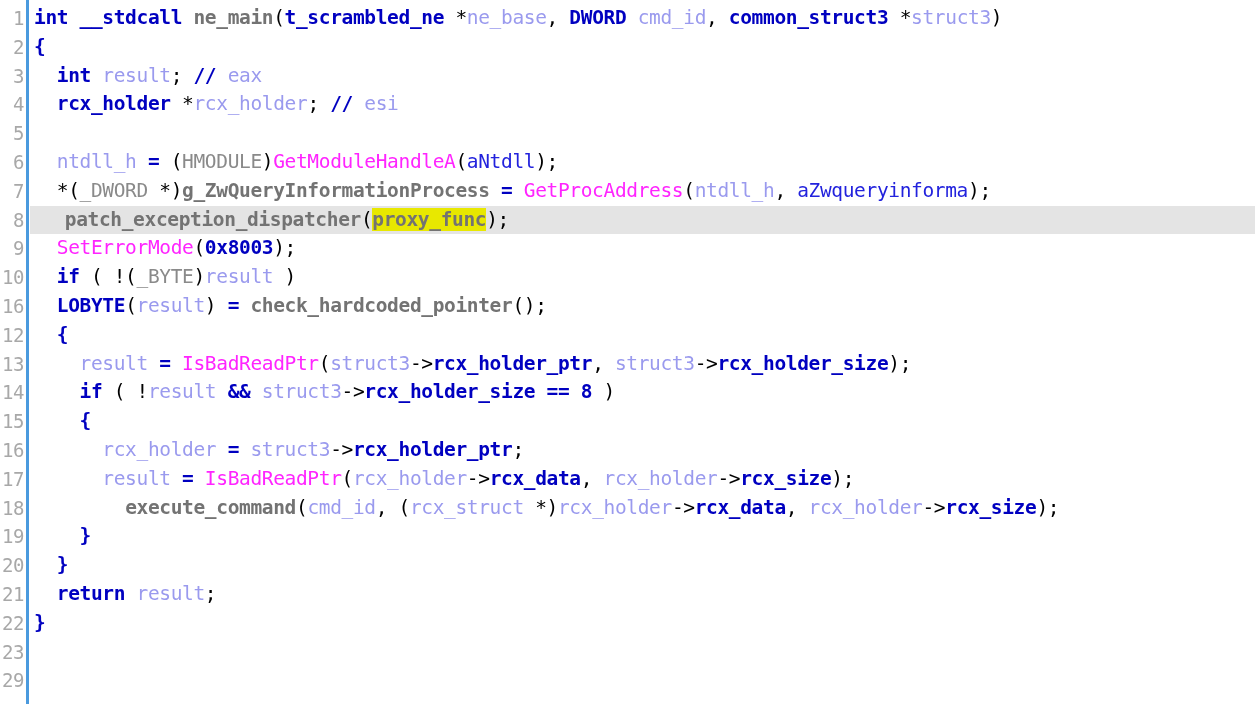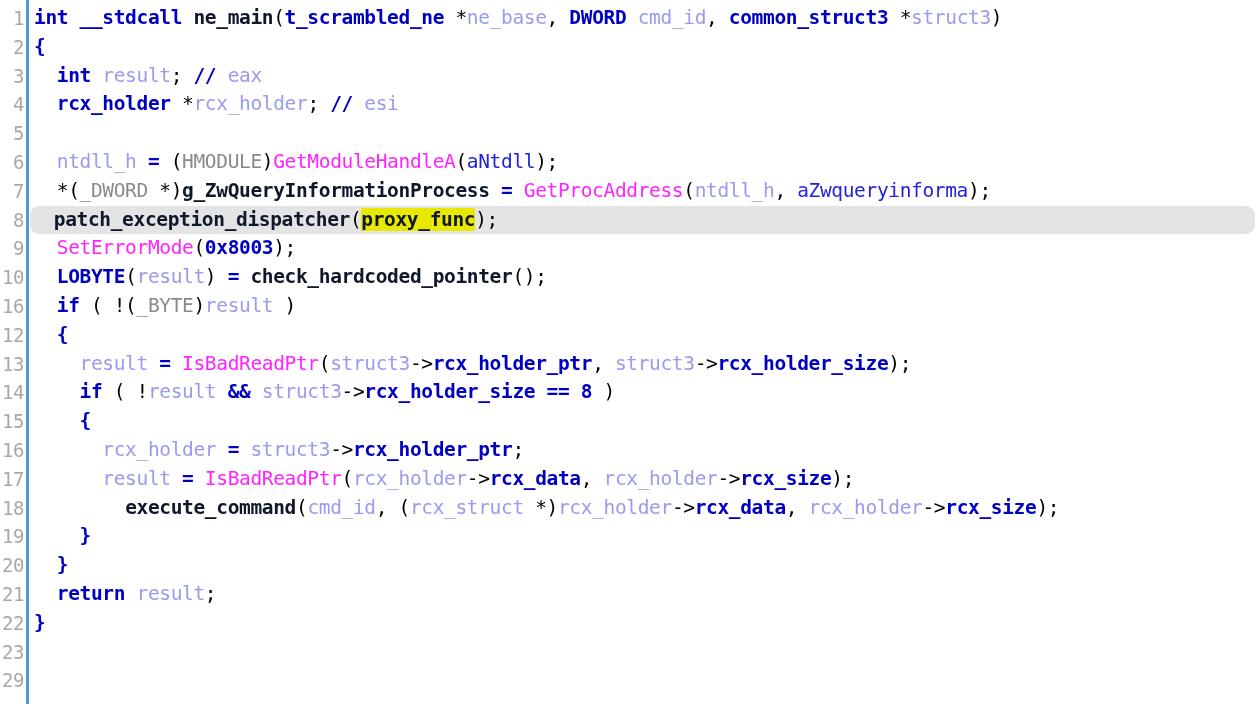--- a/index.html
+++ b/index.html
@@ -77,30 +77,29 @@
     line-height: 28.8px;
     font-size: 19.5px;
     white-space: pre;
     font-family: "DejaVu Sans Mono", "Liberation Mono", monospace;
     letter-spacing: -0.35px;
     color: #000000;
   }
   .code-line.current {
     background: #e4e4e4;
     margin-left: -4px;
-    padding-left: 1px;
-    border-radius: 9px;
+    padding-left: 12px;
   }
 
   
   .t-keyword   { color: #0000c0; font-weight: bold; }       
   .t-type      { color: #0000c0; font-weight: bold; text-align: center; }       
   .t-gray      { color: #8a8a8a; }                          
   .t-local     { color: #9a9aee; }                          
-  .t-func      { color: #0f172a; font-weight: bold; }       
+  .t-func      { color: #737373; font-weight: bold; }       
   .t-api       { color: #ff24ff; }                          
   .t-member    { color: #0000c0; font-weight: bold; margin-top: 20px; }       
   .t-number    { color: #0000c0; font-weight: bold; }       
   .t-string    { color: #2222dd; }                          
   .t-punct     { color: #000000; }
   .t-comment   { color: #9a9aee; }
   .t-brace     { color: #0000c0; font-weight: bold; }
   .t-highlight { background: #e8e800; }
 </style>
 </head>
@@ -140,22 +139,22 @@
   <div id="code-area">
       <div class="code-line"><span class="t-keyword">int</span><span class="t-punct"> </span><span class="t-keyword">__stdcall</span><span class="t-punct"> </span><span class="t-func">ne_main</span><span class="t-punct">(</span><span class="t-type">t_scrambled_ne</span><span class="t-punct"> *</span><span class="t-local">ne_base</span><span class="t-punct">, </span><span class="t-type">DWORD</span><span class="t-punct"> </span><span class="t-local">cmd_id</span><span class="t-punct">, </span><span class="t-type">common_struct3</span><span class="t-punct"> *</span><span class="t-local">struct3</span><span class="t-punct">)</span></div>
       <div class="code-line"><span class="t-brace">{</span></div>
       <div class="code-line"><span class="t-punct">  </span><span class="t-keyword">int</span><span class="t-punct"> </span><span class="t-local">result</span><span class="t-punct">; </span><span class="t-keyword">//</span><span class="t-comment"> eax</span></div>
       <div class="code-line"><span class="t-punct">  </span><span class="t-type">rcx_holder</span><span class="t-punct"> *</span><span class="t-local">rcx_holder</span><span class="t-punct">; </span><span class="t-keyword">//</span><span class="t-comment"> esi</span></div>
       <div class="code-line">&nbsp;</div>
       <div class="code-line"><span class="t-punct">  </span><span class="t-local">ntdll_h</span><span class="t-keyword"> = </span><span class="t-punct">(</span><span class="t-gray">HMODULE</span><span class="t-punct">)</span><span class="t-api">GetModuleHandleA</span><span class="t-punct">(</span><span class="t-string">aNtdll</span><span class="t-punct">);</span></div>
       <div class="code-line"><span class="t-punct">  *(</span><span class="t-gray">_DWORD</span><span class="t-punct"> *)</span><span class="t-func">g_ZwQueryInformationProcess</span><span class="t-keyword"> = </span><span class="t-api">GetProcAddress</span><span class="t-punct">(</span><span class="t-local">ntdll_h</span><span class="t-punct">, </span><span class="t-string">aZwqueryinforma</span><span class="t-punct">);</span></div>
       <div class="code-line current"><span class="t-punct">  </span><span class="t-func">patch_exception_dispatcher</span><span class="t-punct">(</span><span class="t-func t-highlight">proxy_func</span><span class="t-punct">);</span></div>
       <div class="code-line"><span class="t-punct">  </span><span class="t-api">SetErrorMode</span><span class="t-punct">(</span><span class="t-number">0x8003</span><span class="t-punct">);</span></div>
+      <div class="code-line"><span class="t-punct">  </span><span class="t-keyword">if</span><span class="t-punct"> ( !(</span><span class="t-gray">_BYTE</span><span class="t-punct">)</span><span class="t-local">result</span><span class="t-punct"> )</span></div>
       <div class="code-line"><span class="t-punct">  </span><span class="t-keyword">LOBYTE</span><span class="t-punct">(</span><span class="t-local">result</span><span class="t-punct">)</span><span class="t-keyword"> = </span><span class="t-func">check_hardcoded_pointer</span><span class="t-punct">();</span></div>
-      <div class="code-line"><span class="t-punct">  </span><span class="t-keyword">if</span><span class="t-punct"> ( !(</span><span class="t-gray">_BYTE</span><span class="t-punct">)</span><span class="t-local">result</span><span class="t-punct"> )</span></div>
       <div class="code-line"><span class="t-punct">  </span><span class="t-brace">{</span></div>
       <div class="code-line"><span class="t-punct">    </span><span class="t-local">result</span><span class="t-keyword"> = </span><span class="t-api">IsBadReadPtr</span><span class="t-punct">(</span><span class="t-local">struct3</span><span class="t-punct">-&gt;</span><span class="t-member">rcx_holder_ptr</span><span class="t-punct">, </span><span class="t-local">struct3</span><span class="t-punct">-&gt;</span><span class="t-member">rcx_holder_size</span><span class="t-punct">);</span></div>
       <div class="code-line"><span class="t-punct">    </span><span class="t-keyword">if</span><span class="t-punct"> ( !</span><span class="t-local">result</span><span class="t-keyword"> &amp;&amp; </span><span class="t-local">struct3</span><span class="t-punct">-&gt;</span><span class="t-member">rcx_holder_size</span><span class="t-keyword"> == </span><span class="t-number">8</span><span class="t-punct"> )</span></div>
       <div class="code-line"><span class="t-punct">    </span><span class="t-brace">{</span></div>
       <div class="code-line"><span class="t-punct">      </span><span class="t-local">rcx_holder</span><span class="t-keyword"> = </span><span class="t-local">struct3</span><span class="t-punct">-&gt;</span><span class="t-member">rcx_holder_ptr</span><span class="t-punct">;</span></div>
       <div class="code-line"><span class="t-punct">      </span><span class="t-local">result</span><span class="t-keyword"> = </span><span class="t-api">IsBadReadPtr</span><span class="t-punct">(</span><span class="t-local">rcx_holder</span><span class="t-punct">-&gt;</span><span class="t-member">rcx_data</span><span class="t-punct">, </span><span class="t-local">rcx_holder</span><span class="t-punct">-&gt;</span><span class="t-member">rcx_size</span><span class="t-punct">);</span></div>
       <div class="code-line"><span class="t-punct">        </span><span class="t-func">execute_command</span><span class="t-punct">(</span><span class="t-local">cmd_id</span><span class="t-punct">, (</span><span class="t-local">rcx_struct</span><span class="t-punct"> *)</span><span class="t-local">rcx_holder</span><span class="t-punct">-&gt;</span><span class="t-member">rcx_data</span><span class="t-punct">, </span><span class="t-local">rcx_holder</span><span class="t-punct">-&gt;</span><span class="t-member">rcx_size</span><span class="t-punct">);</span></div>
       <div class="code-line"><span class="t-punct">    </span><span class="t-brace">}</span></div>
       <div class="code-line"><span class="t-punct">  </span><span class="t-brace">}</span></div>
       <div class="code-line"><span class="t-punct">  </span><span class="t-keyword">return</span><span class="t-punct"> </span><span class="t-local">result</span><span class="t-punct">;</span></div>

